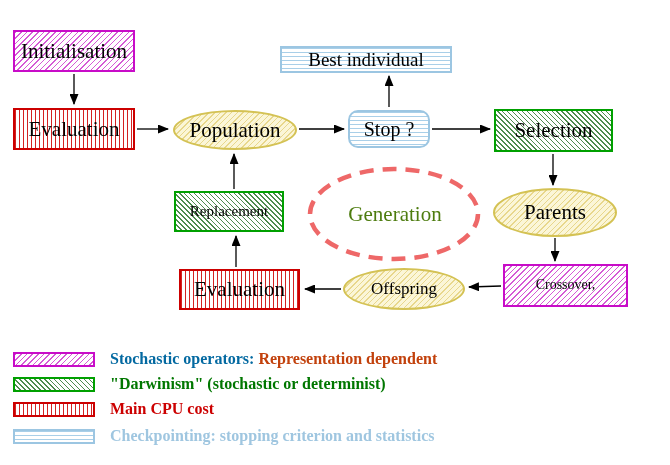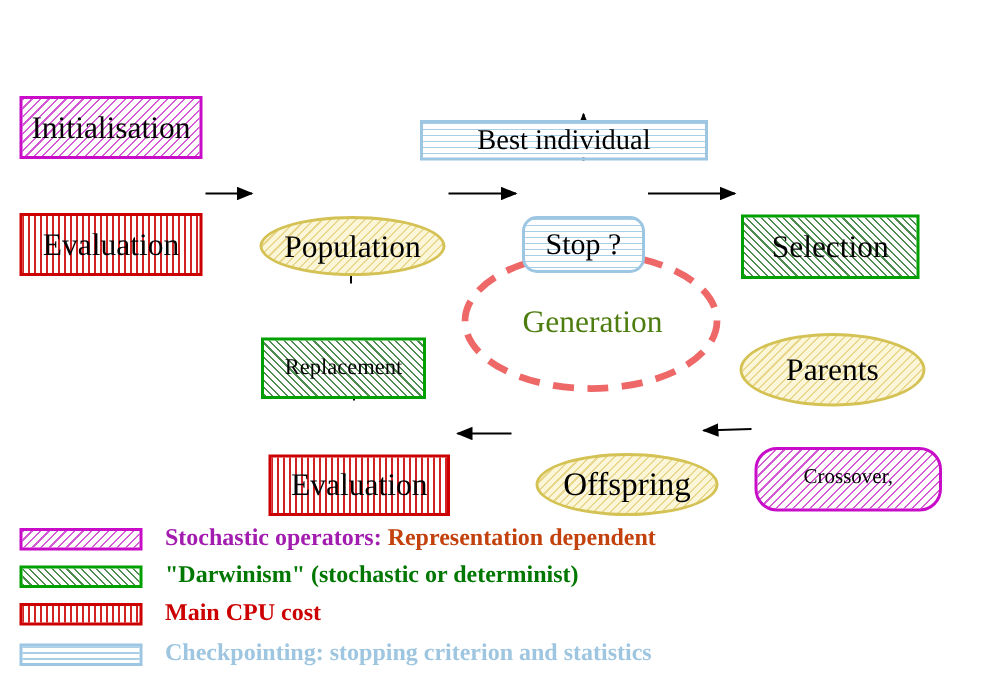--- a/index.html
+++ b/index.html
@@ -19,21 +19,20 @@
   }
   .node {
     position: absolute;
     display: flex;
     align-items: center;
     justify-content: center;
     text-align: center;
     color: #000000;
     box-sizing: border-box;
     white-space: nowrap;
-    margin-top: 34px;
   }
   
   .hatch-magenta {
     border: 2px solid #c80cc8;
     background: repeating-linear-gradient(135deg, #d55ad5 0, #d55ad5 1px, #ffffff 1px, #ffffff 4px);
   }
   .hatch-green {
     border: 2px solid #00a000;
     background: repeating-linear-gradient(45deg, #4e8b4e 0, #4e8b4e 1px, #ffffff 1px, #ffffff 3.5px);
   }
@@ -50,25 +49,25 @@
     background: repeating-linear-gradient(135deg, #e8d78c 0, #e8d78c 1px, #fbf6d8 1px, #fbf6d8 4px);
   }
   .ellipse { border-radius: 50%; }
   .rounded { border-radius: 10px; }
 
   
   .n-init        { left: 13px;  top: 30px;  width: 122px; height: 42px; font-size: 21px; }
   .n-eval-top    { left: 13px;  top: 108px; width: 122px; height: 42px; font-size: 21px; }
   .n-population  { left: 173px; top: 110px; width: 124px; height: 40px; font-size: 21px; }
   .n-stop        { left: 348px; top: 110px; width: 82px;  height: 38px; font-size: 20px; }
-  .n-best        { left: 280px; top: 46px;  width: 192px; height: 27px; font-size: 19px; }
+  .n-best        { left: 280px; top: 46px;  width: 172px; height: 27px; font-size: 19px; }
   .n-selection   { left: 494px; top: 109px; width: 119px; height: 43px; font-size: 21px; }
   .n-parents     { left: 493px; top: 188px; width: 124px; height: 49px; font-size: 21px; }
-  .n-crossover   { left: 503px; top: 264px; width: 125px; height: 43px; font-size: 14px; line-height: 1.35; border-radius: 15px; }
-  .n-offspring   { left: 357px; top: 268px; width: 122px; height: 42px; font-size: 22px; }
+  .n-crossover   { left: 503px; top: 264px; width: 125px; height: 43px; font-size: 14px; line-height: 1.35; }
+  .n-offspring   { left: 343px; top: 268px; width: 122px; height: 42px; font-size: 17px; }
   .n-eval-bot    { left: 179px; top: 269px; width: 121px; height: 41px; font-size: 21px; }
   .n-replacement { left: 174px; top: 191px; width: 110px; height: 41px; font-size: 15px; }
 
   .generation-label {
     position: absolute;
     left: 324px; top: 202px; width: 142px;
     text-align: center;
     font-size: 21px;
     color: #4d7c0f;
   }
@@ -87,21 +86,21 @@
   }
   .legend-swatch.hatch-magenta, .legend-swatch.hatch-green,
   .legend-swatch.hatch-red, .legend-swatch.hatch-cyan { border-width: 2px; }
   .legend-label {
     position: absolute;
     left: 110px; top: 0;
     font-size: 16px;
     font-weight: bold;
     white-space: nowrap;
   }
-  .lg-magenta { color: #a21caf; }
+  .lg-magenta { color: #0369a1; }
   .lg-gold    { color: #c2410c; margin-left: 4px; }
   .lg-green   { color: #007700; }
   .lg-red     { color: #cc0000; margin-top: 27px; }
   .lg-blue    { color: #9fc6e0; }
 </style>
 </head>
 <body>
 
 <div class="stage">
 

